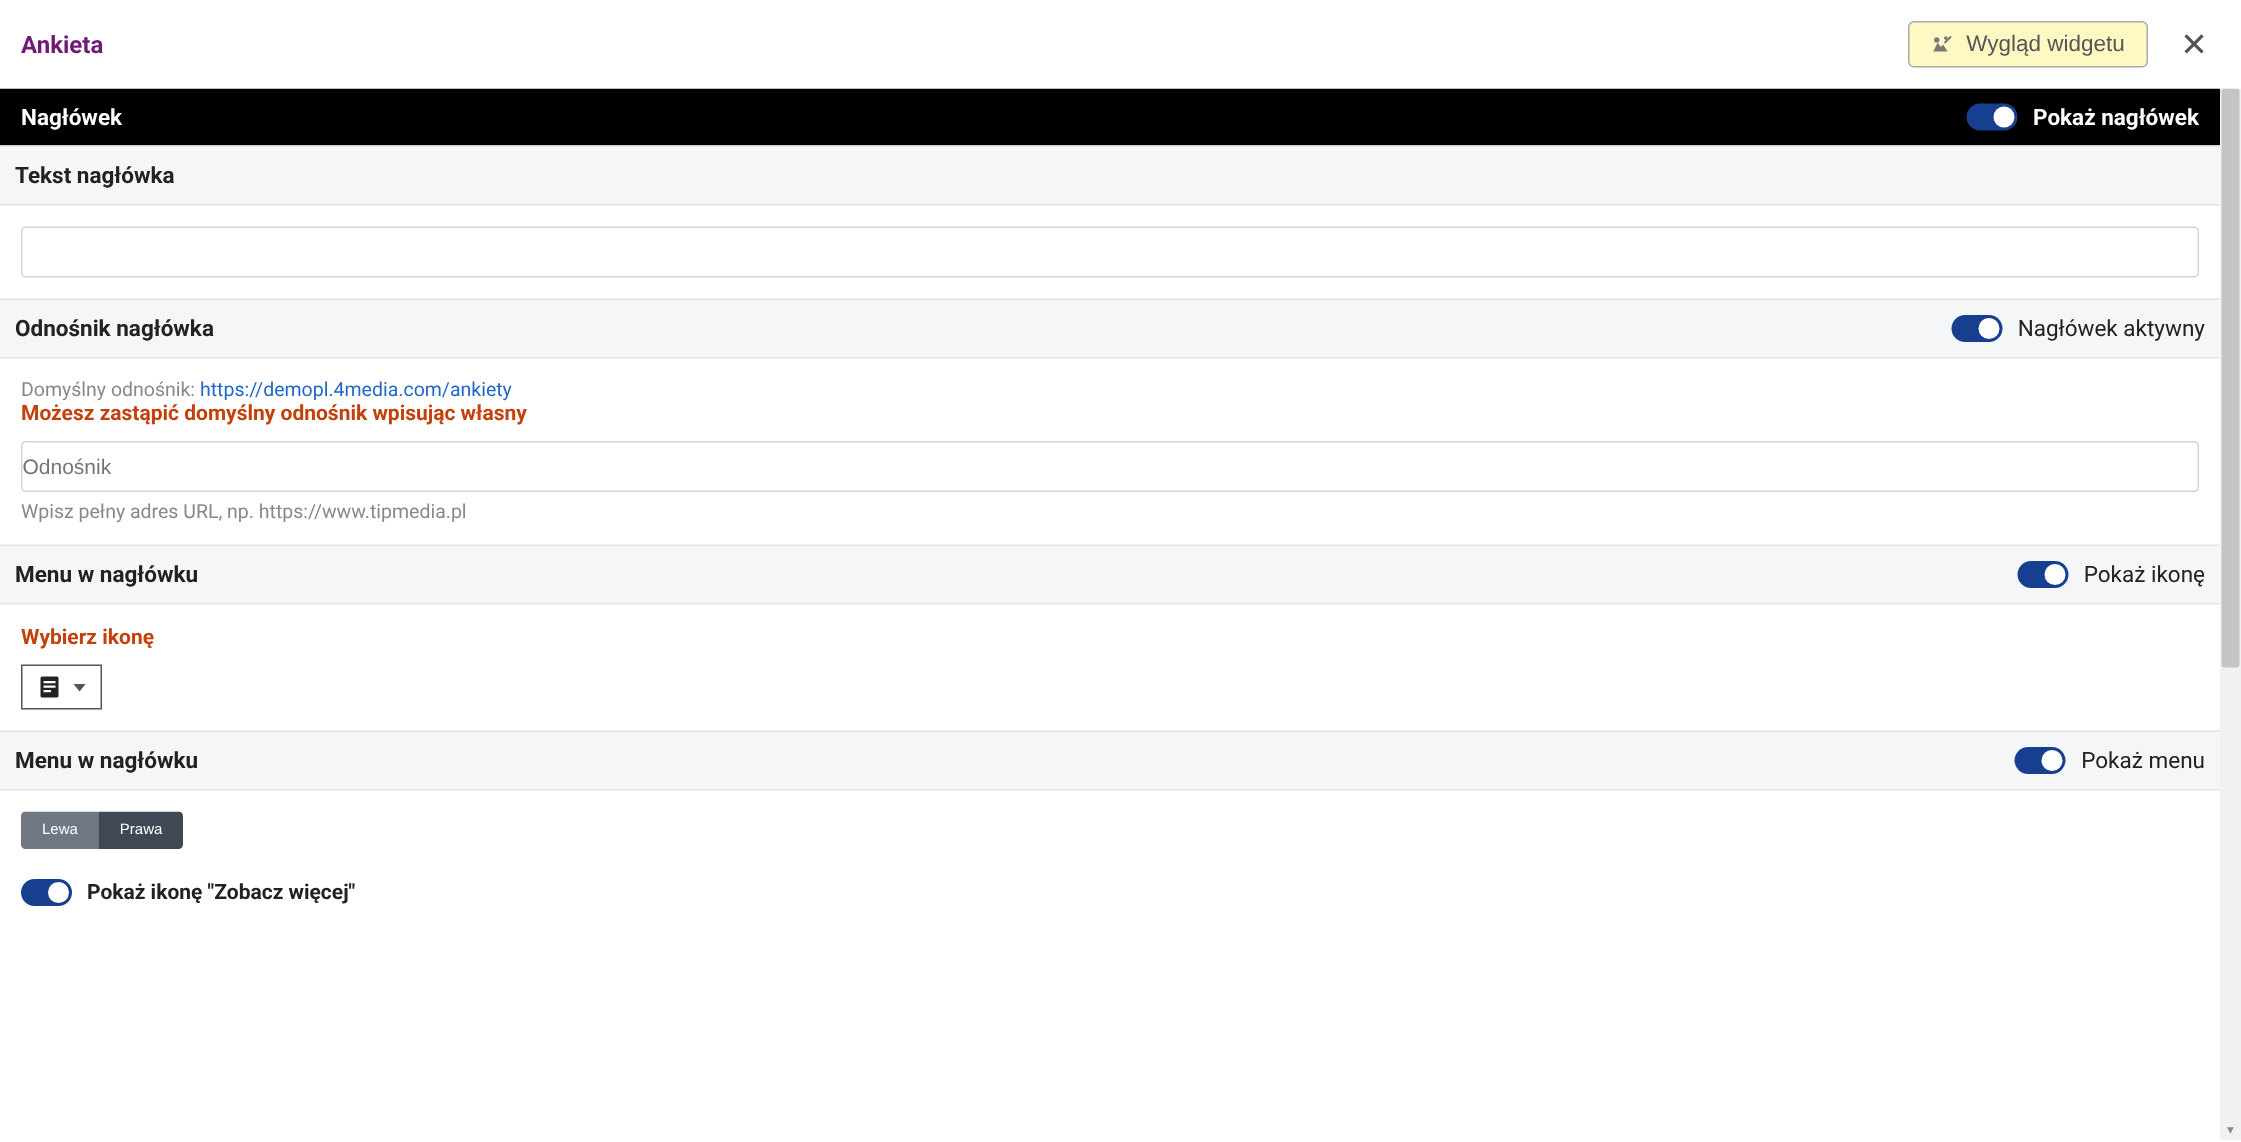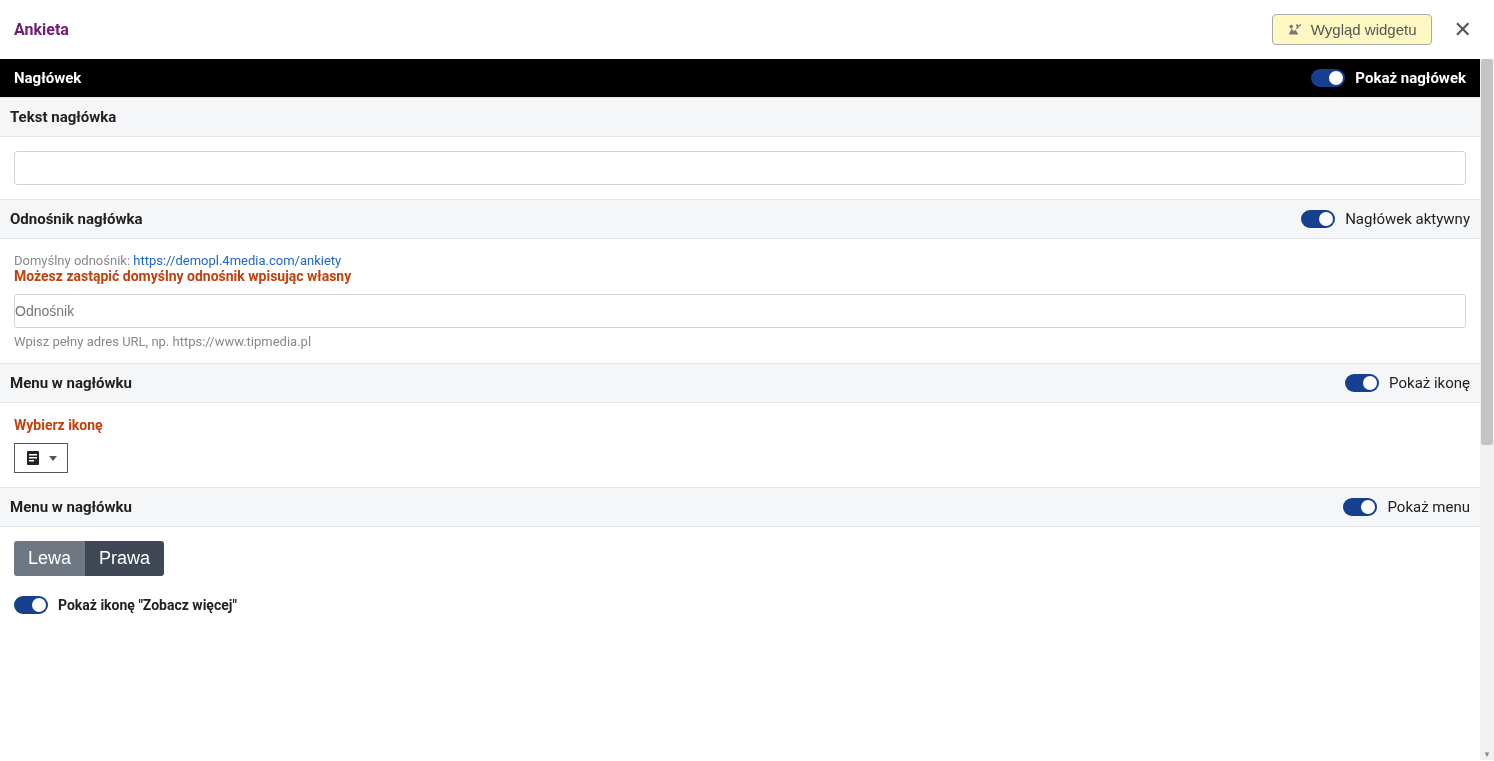--- a/index.html
+++ b/index.html
@@ -152,21 +152,21 @@
   }
   
   .segmented {
     display: inline-flex;
     border-radius: 3px;
     overflow: hidden;
   }
   .segmented button {
     border: none;
     padding: 7px 14px;
-    font-size: 18px;
+    font-size: 10px;
     cursor: pointer;
     color: #fff;
   }
   .seg-active { background: #6f7782; }
   .seg-inactive { background: #3f4854; }
   .row-inline {
     display: flex;
     align-items: center;
     gap: 10px;
     margin-top: 20px;

